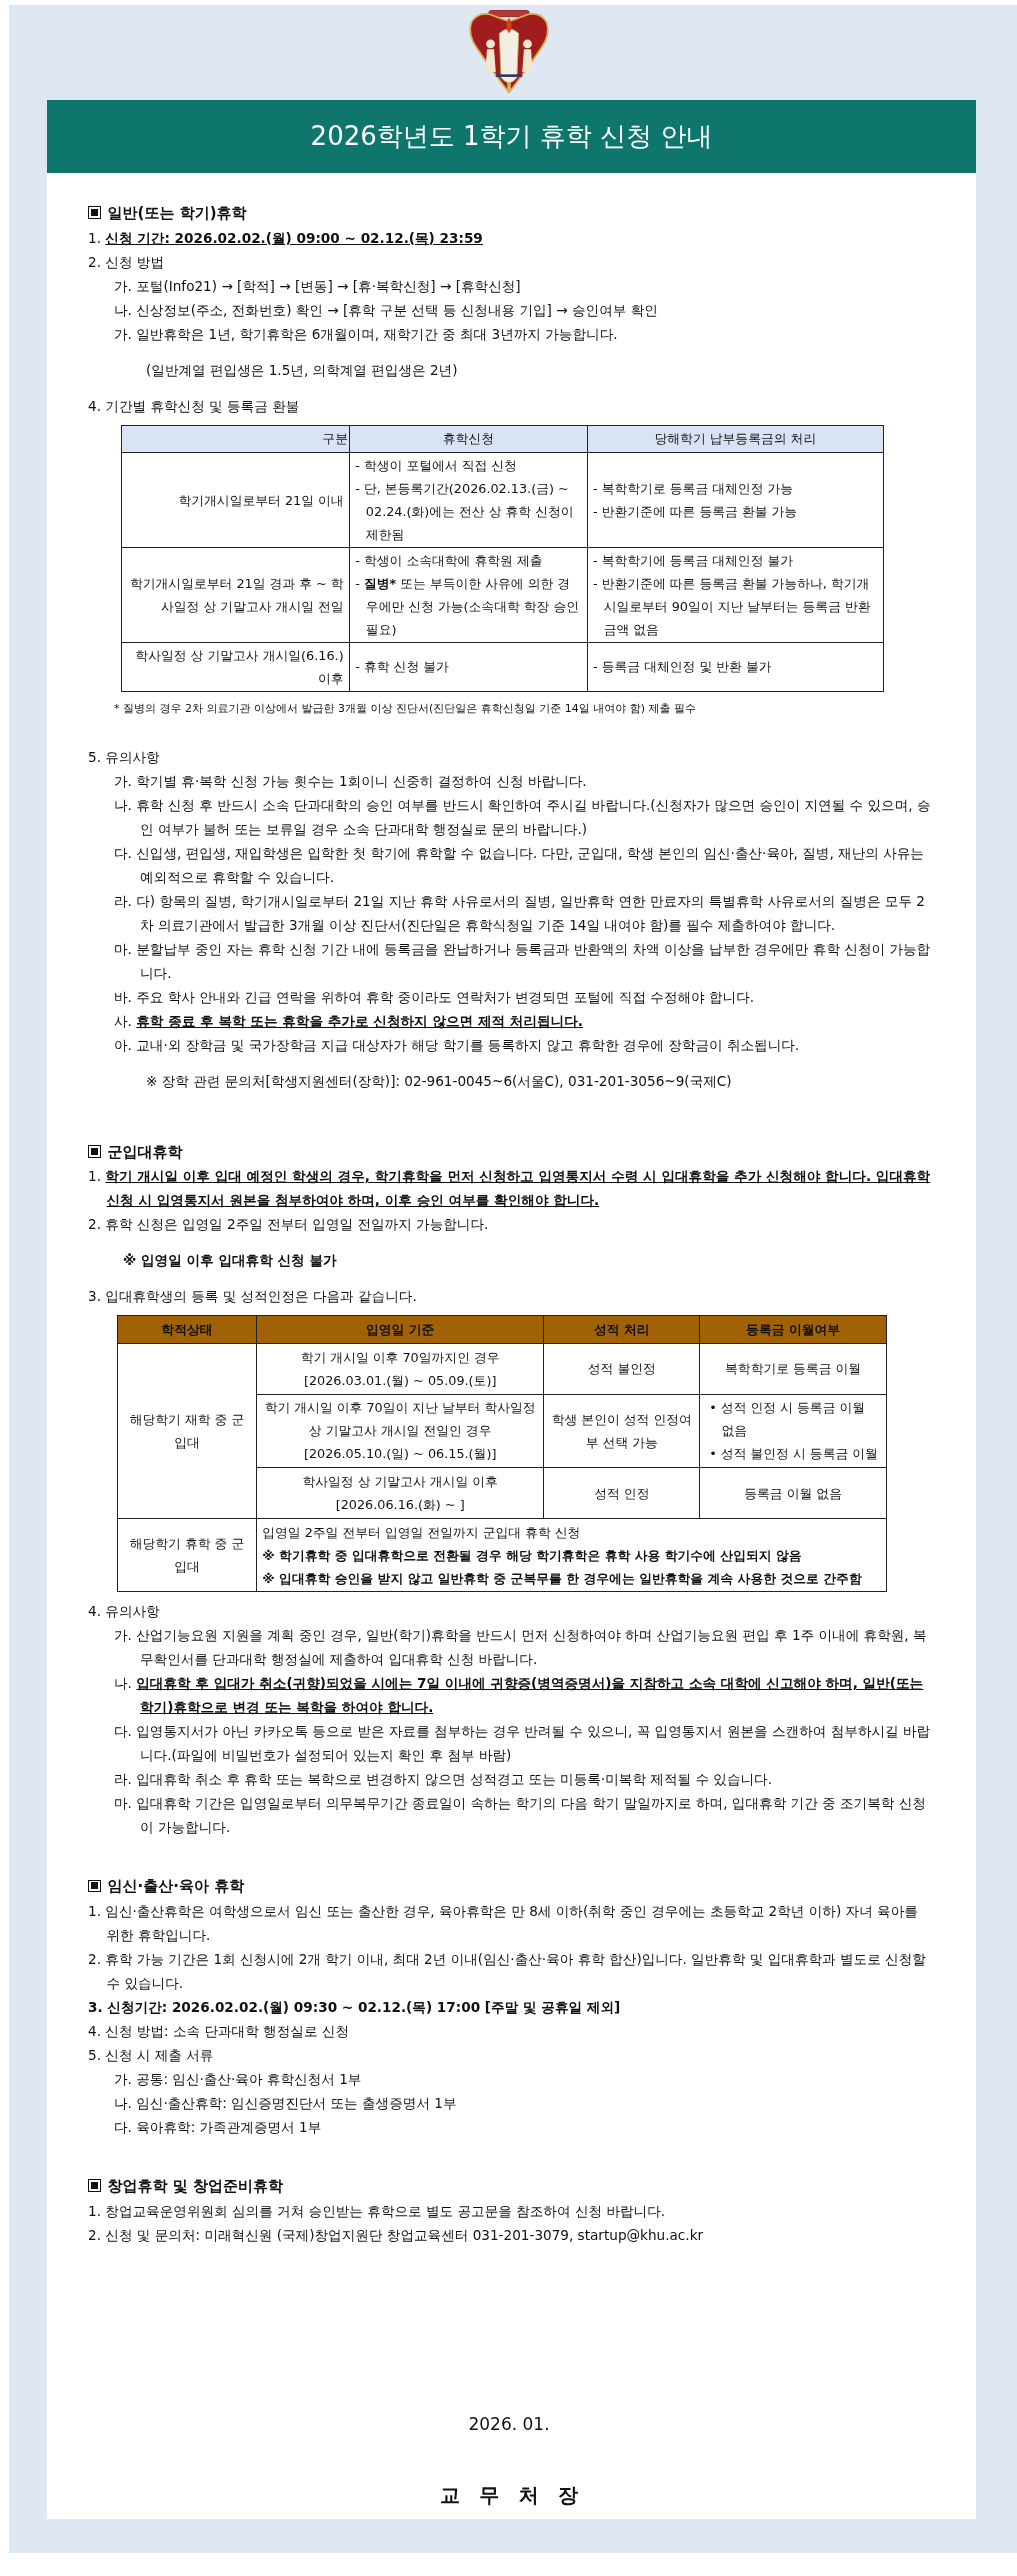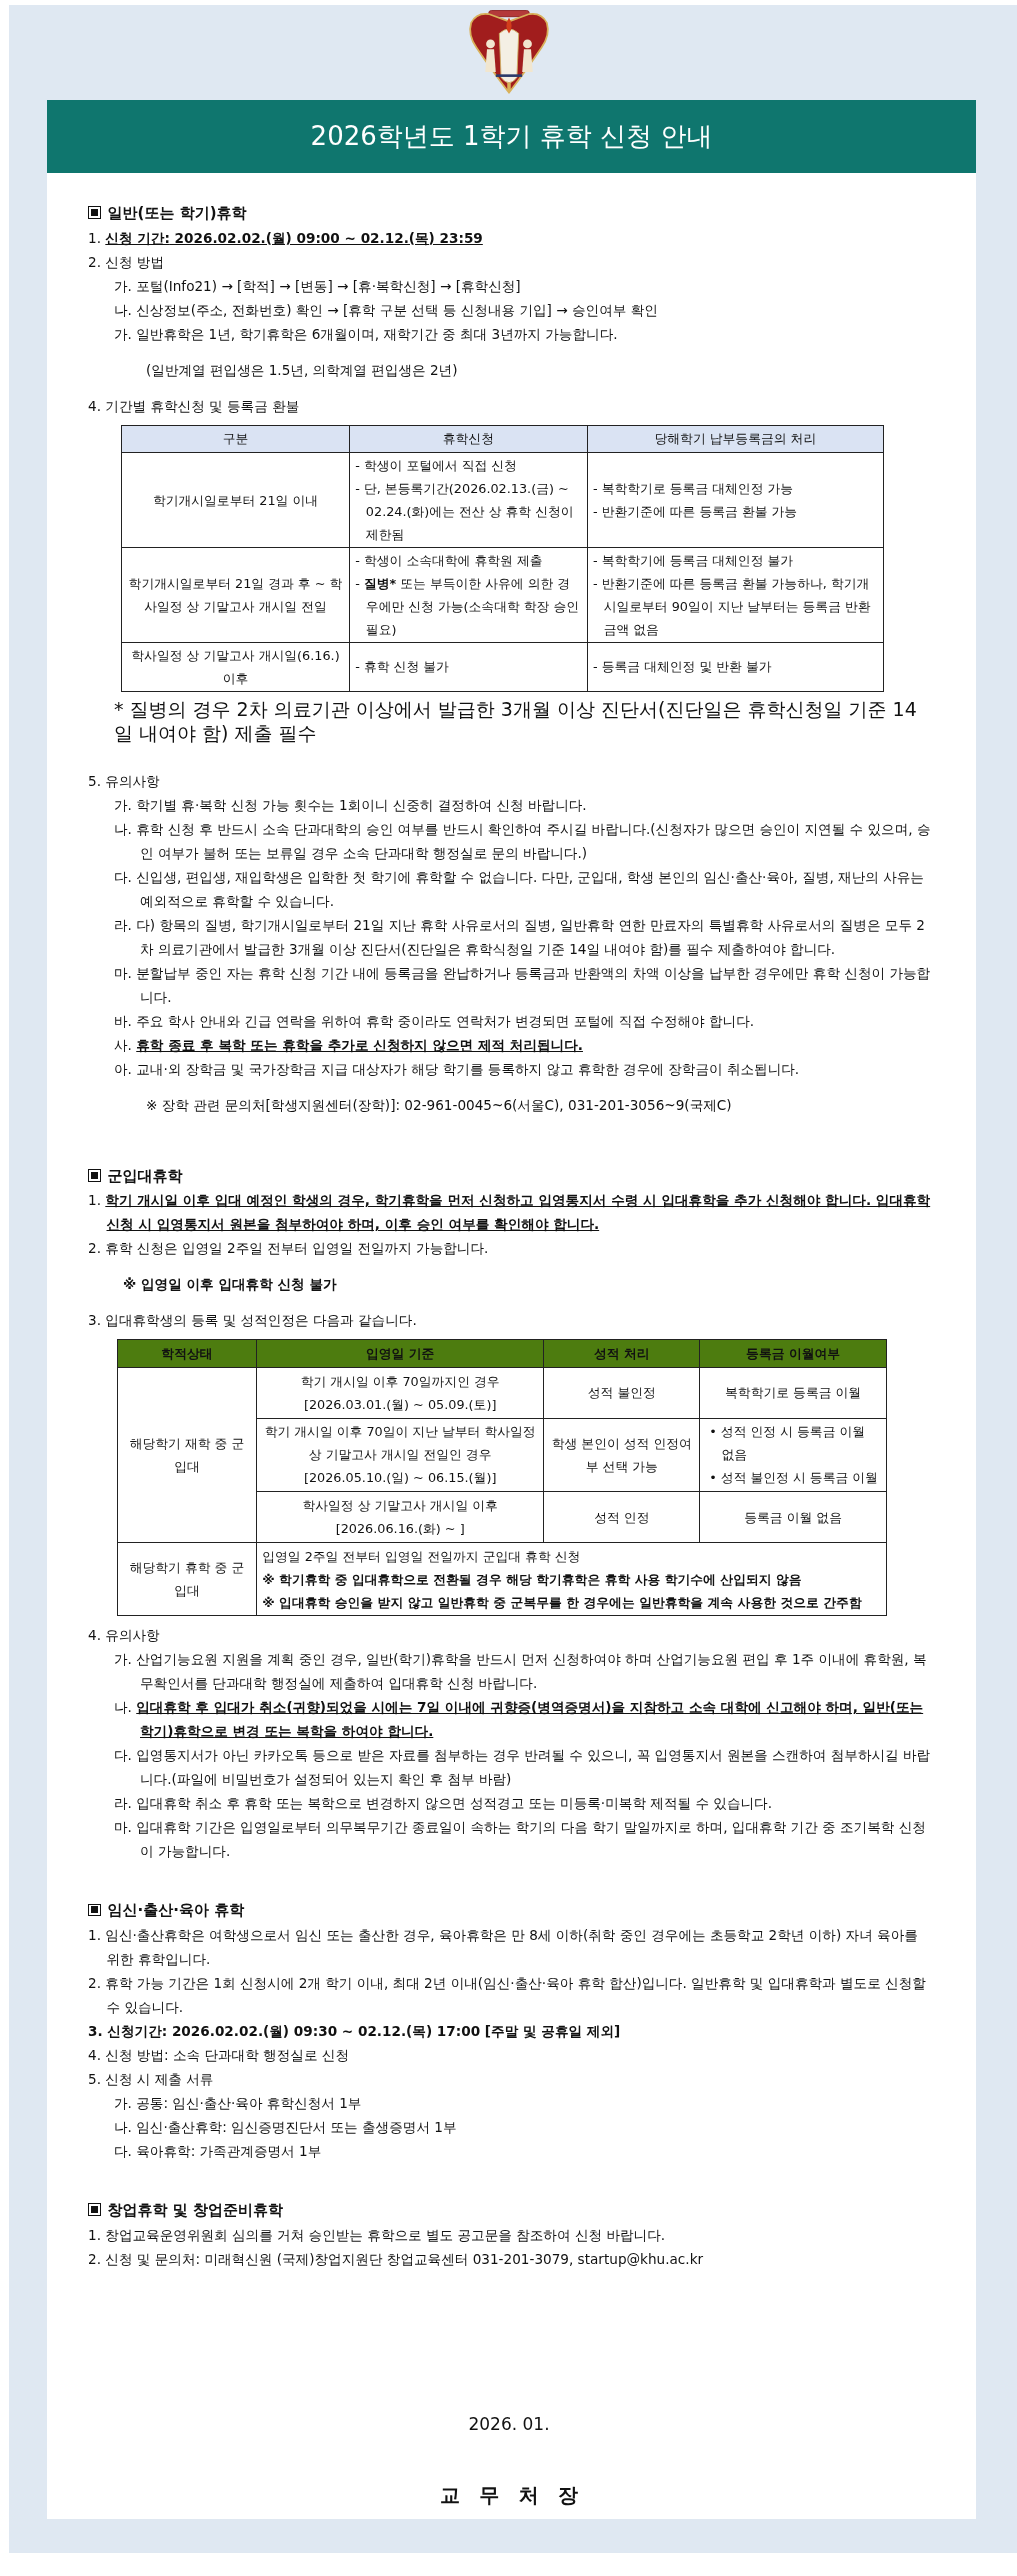--- a/index.html
+++ b/index.html
@@ -40,35 +40,35 @@
   .note { margin: 12px; padding-left: 46px; }
   .u { text-decoration: underline; }
   .b { font-weight: bold; }
   .gap { height: 24px; }
   .gap-lg { height: 35px; }
   table { border-collapse: collapse; font-size: 12.8px; line-height: 23px; }
   td, th { border: 1.3px solid #222; vertical-align: middle; }
   .t1 { margin: 7px 0 5.3px 33px; width: 763px; }
   .t1 th { background: #dae3f3; font-weight: normal; height: 24.6px; text-align: center; }
   .t1 td { padding: 0.9px 5.3px; }
-  .t1 .c0 { width: 220px; text-align: center; margin-left: 40px; }
+  .t1 .c0 { width: 220px; text-align: right; margin-left: 40px; }
   .t1 .c1 { width: 229px; }
   .t1 .c2 { width: 290px; }
   .dash { padding-left: 10.6px; text-indent: -10.6px; margin: 0; }
   .t2 { margin: 7px 0 7px 29px; width: 770px; }
-  .t2 th { background: #4d7c0f; font-weight: bold; height: 24.6px; text-align: center; }
+  .t2 th { background: #a16207; font-weight: bold; height: 24.6px; text-align: center; }
   .t2 td { padding: 1.8px 5.3px; text-align: center; }
   .t2 .c0 { width: 128px; }
   .t2 .c1 { width: 277px; }
   .t2 .c2 { width: 145px; }
   .t2 .c3 { width: 176px; }
   .bullet { text-align: left; padding-left: 16px; text-indent: -12.3px; margin: 0; }
   .t2 .left { text-align: left; }
   .refnote { padding-left: 19.3px; text-indent: -19.3px; margin: 0; }
-  .footnote { margin: 5.3px 0 0 26px; font-size: 19px; }
+  .footnote { margin: 5.3px 0 0 26px; font-size: 11px; }
   .date { position: absolute; left: 0; right: 0; top: 2414px; text-align: center; font-size: 17px; }
   .signer { position: absolute; left: 0; right: 0; top: 2482px; text-align: center; font-size: 20px; font-weight: bold; letter-spacing: 19.3px; padding-left: 19.3px; }
 </style>
 </head>
 <body>
 
 <div class="frame"></div>
 
 <div class="logo">
   <svg width="90" height="88" viewBox="0 0 102 100">

